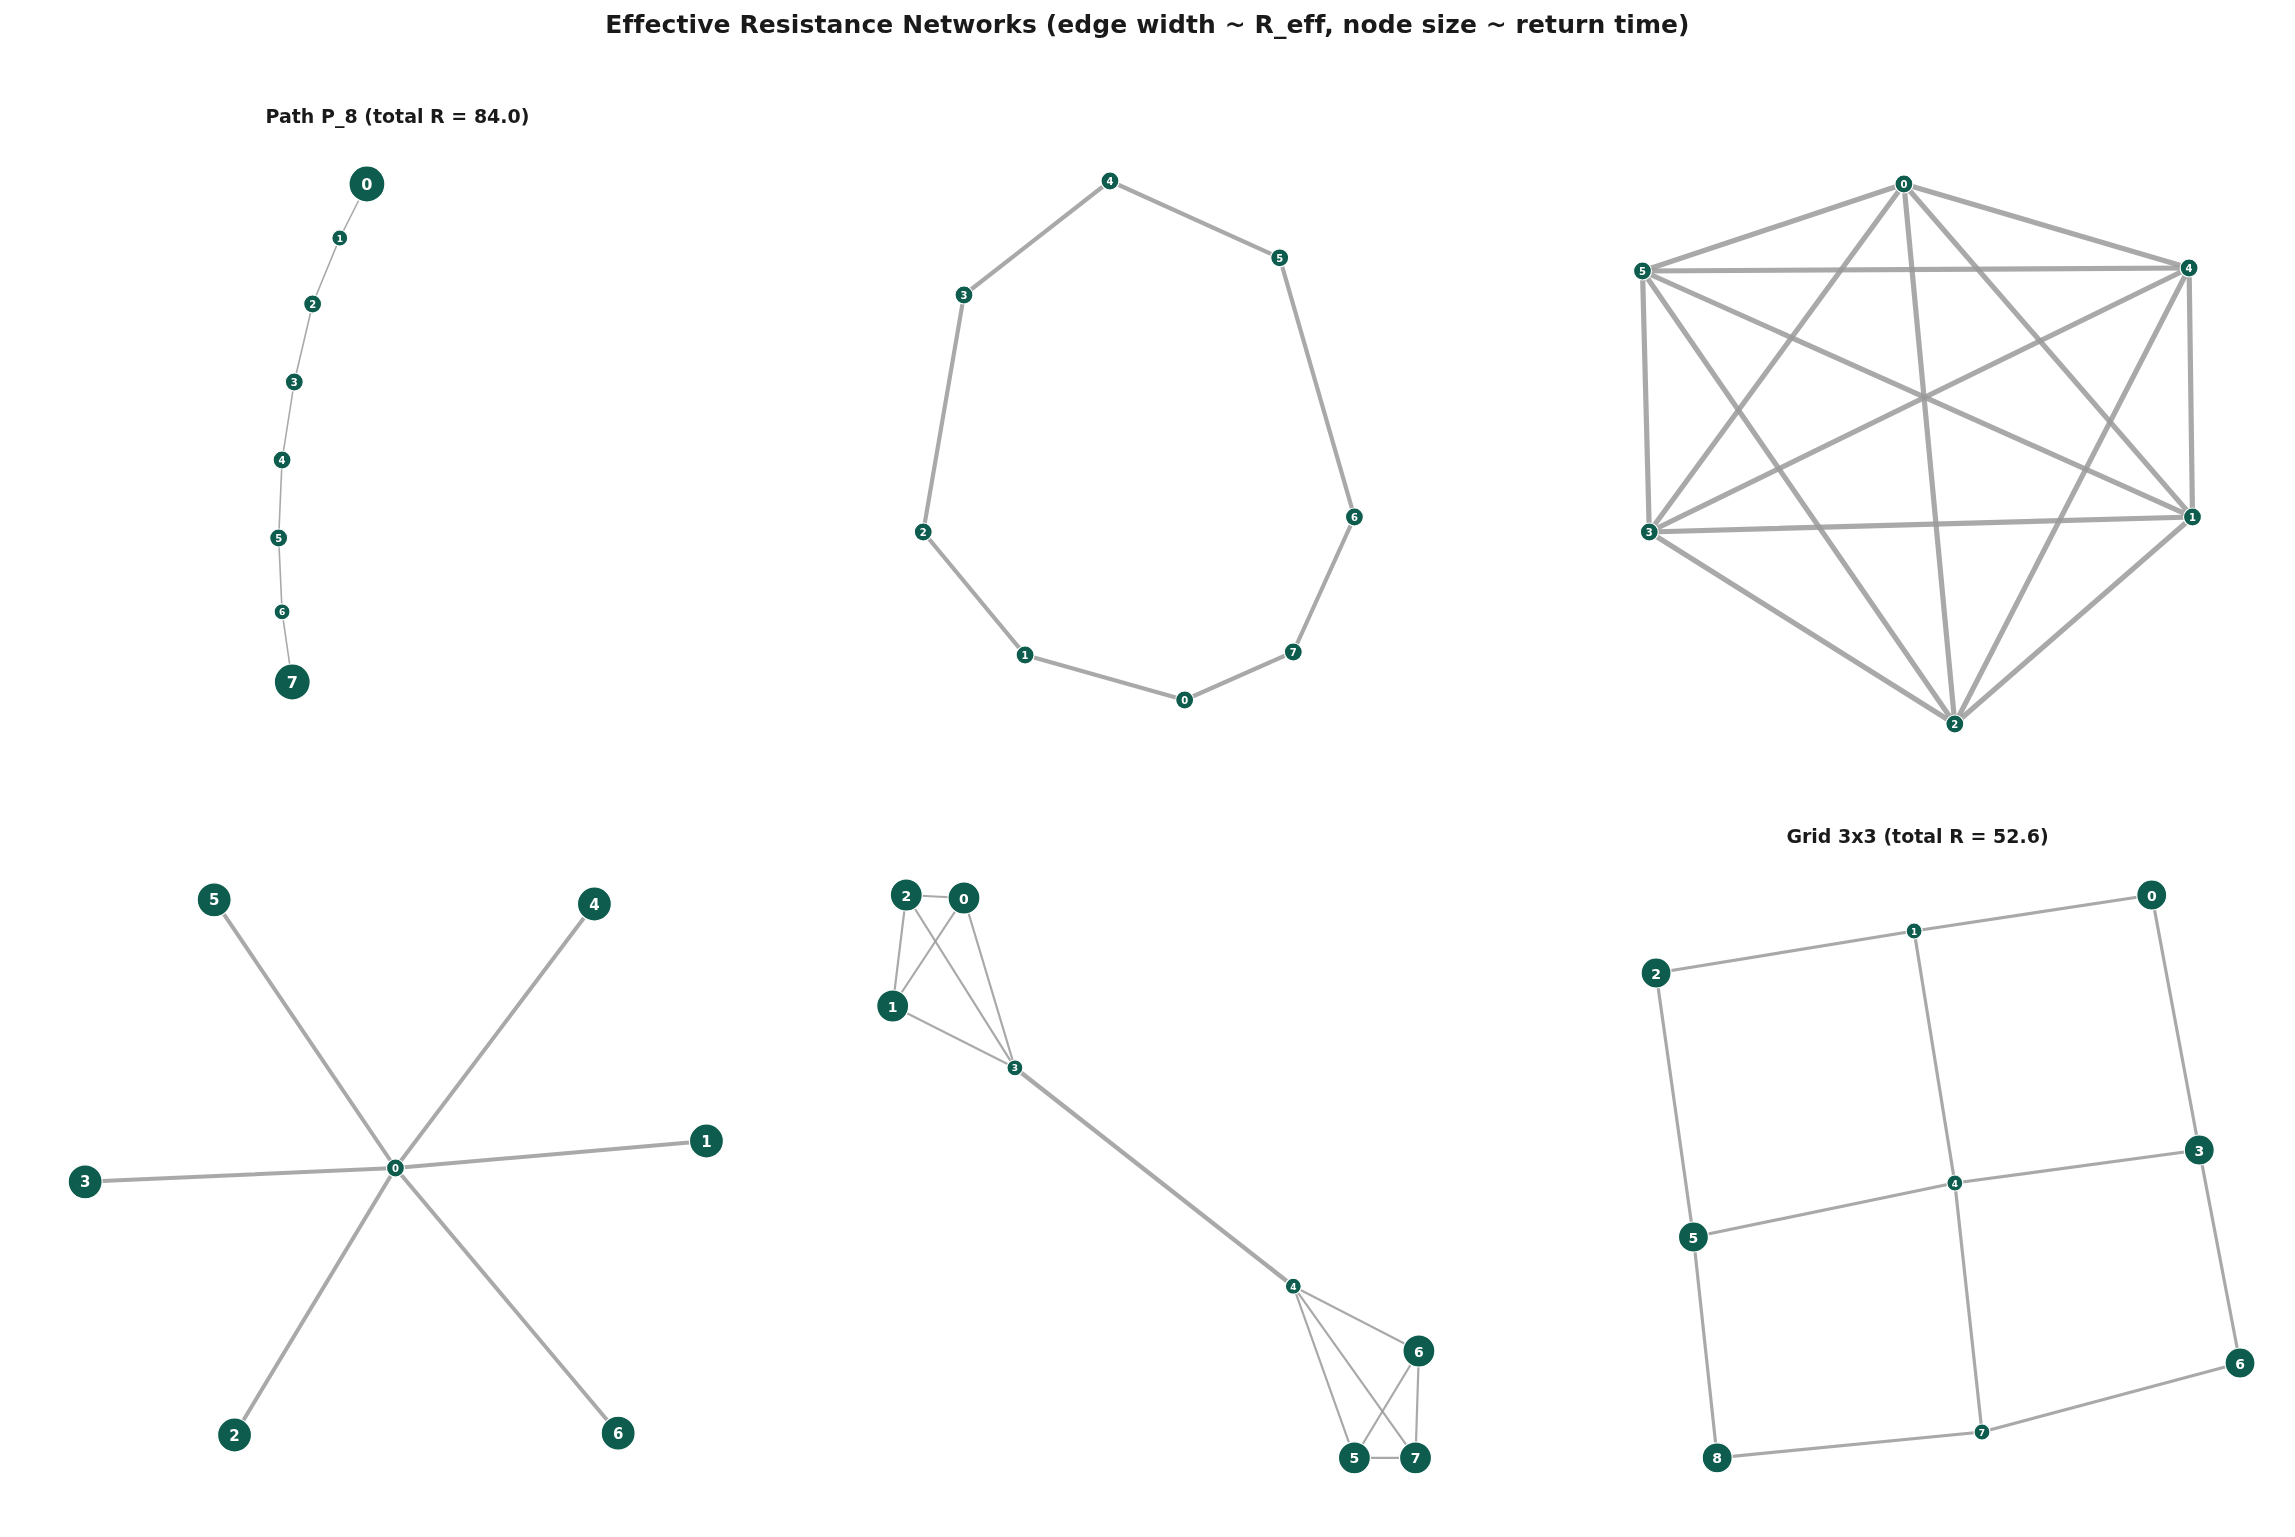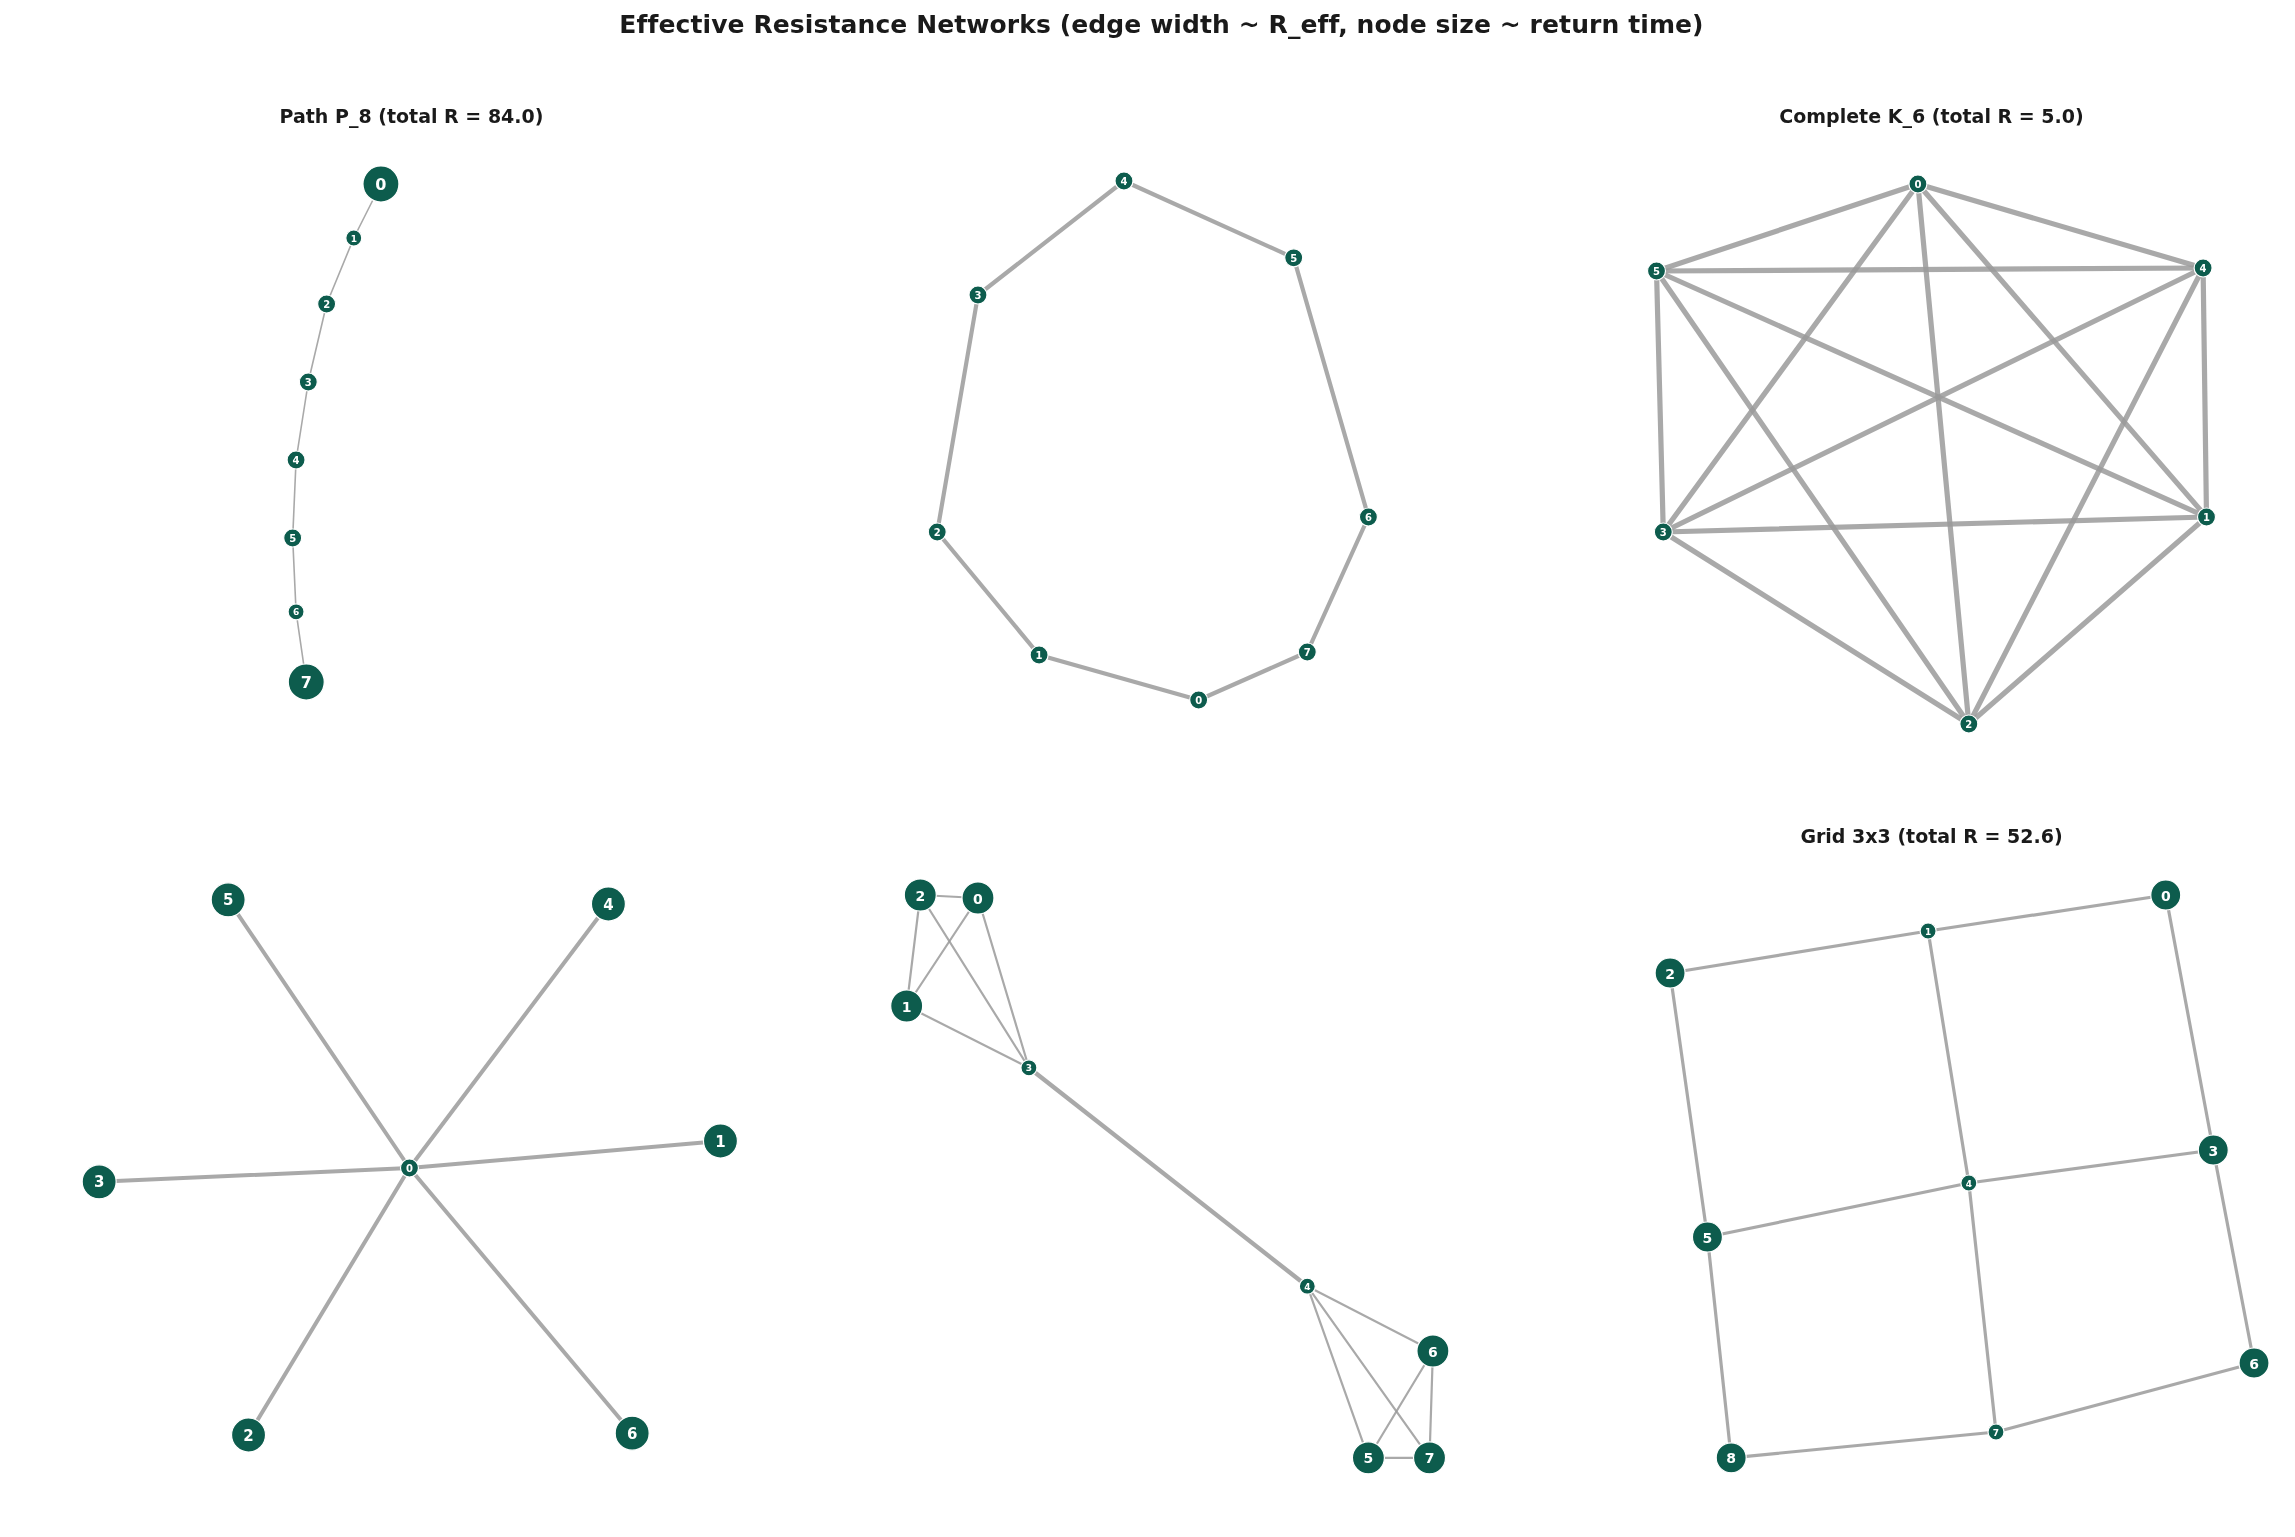--- a/index.html
+++ b/index.html
@@ -11,21 +11,20 @@
     width: 2295px;
     height: 1537px;
     font-family: "DejaVu Sans", "Liberation Sans", sans-serif;
     color: #1a1a1a;
     overflow: hidden;
   }
   #figure {
     position: relative;
     width: 2246px;
     height: 1537px;
-    margin-left: 14px;
   }
   #suptitle {
     position: absolute;
     top: 10px;
     left: 0;
     width: 2295px;
     text-align: center;
     font-size: 25px;
     font-weight: bold;
     letter-spacing: 0.1px;
@@ -178,21 +177,20 @@
             <g>
               <circle class="node-circle" cx="493.29999999999995" cy="513" r="9"></circle>
               <text class="node-label" x="493.29999999999995" y="513.5" font-size="10">7</text>
             </g>
           </g>
         </svg>
     </div>
   </div>
 
   <div class="panel" style="left:1560px; top:105px; width:715px; height:670px;">
-    <div class="panel-title">Complete K_6 (total R = 5.0)</div>
     <div class="graph-area">
       <svg class="net" viewBox="0 0 715 636" preserveAspectRatio="none">
           <g>
             <line class="edge" x1="343.92" y1="45" x2="632.495" y2="378" stroke-width="5.2"></line>
             <line class="edge" x1="343.92" y1="45" x2="394.845" y2="585" stroke-width="5.2"></line>
             <line class="edge" x1="343.92" y1="45" x2="89.295" y2="393" stroke-width="5.2"></line>
             <line class="edge" x1="343.92" y1="45" x2="629.1" y2="129" stroke-width="5.2"></line>
             <line class="edge" x1="343.92" y1="45" x2="82.505" y2="132" stroke-width="5.2"></line>
             <line class="edge" x1="632.495" y1="378" x2="394.845" y2="585" stroke-width="5.2"></line>
             <line class="edge" x1="632.495" y1="378" x2="89.295" y2="393" stroke-width="5.2"></line>

